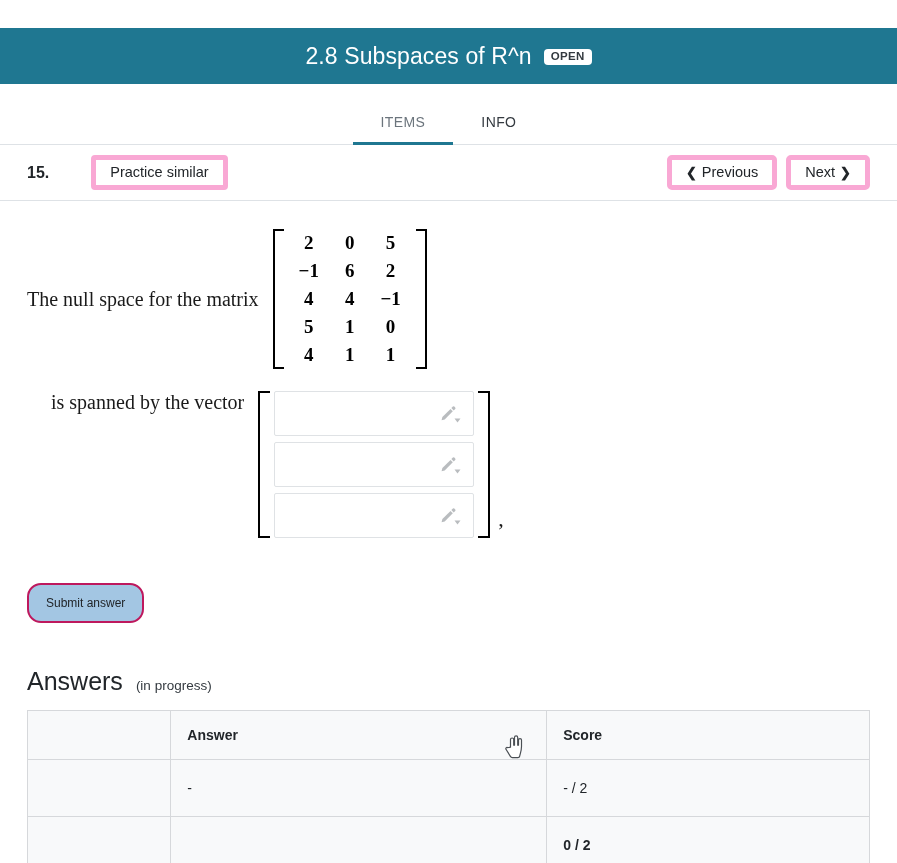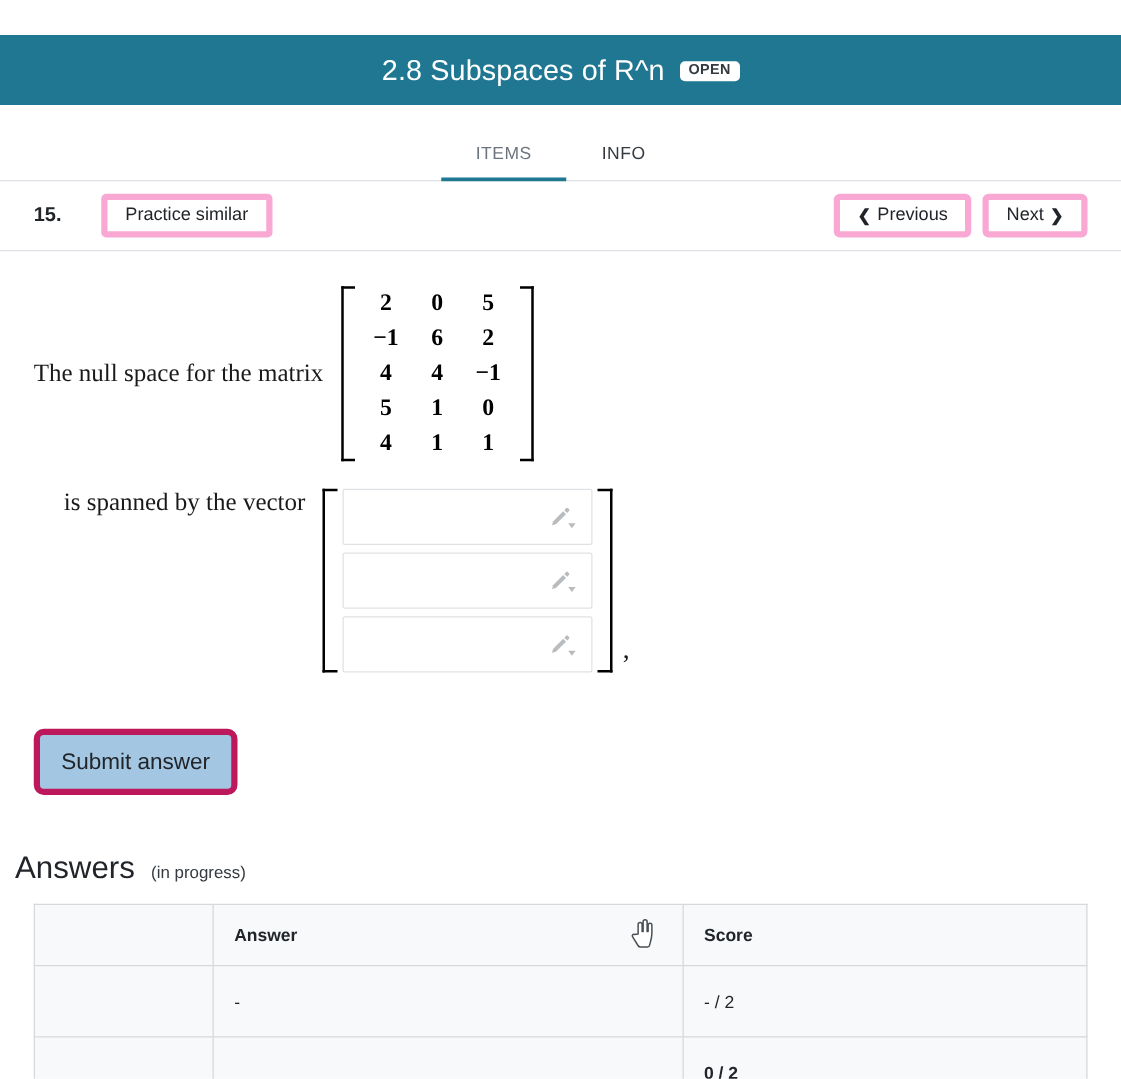--- a/index.html
+++ b/index.html
@@ -71,21 +71,21 @@
     height: 56px;
     border-bottom: 1px solid #dee2e6;
     display: flex;
     align-items: center;
     padding: 0 27px;
   }
   .item-number {
     font-size: 16px;
     font-weight: bold;
     color: #212529;
-    margin-right: 32px;
+    margin-right: 42px;
   }
   .btn {
     font-family: "Liberation Sans", sans-serif;
     font-size: 14.5px;
     color: #212529;
     background: #ffffff;
     border: 5px solid #f9a8d4;
     border-radius: 4px;
     padding: 4px 14px;
     cursor: pointer;
@@ -182,32 +182,32 @@
     align-self: flex-end;
     position: relative;
     top: -6px;
     color: #1a1a1a;
   }
 
   
   .submit-row { padding: 45px 27px 0; }
   .submit-btn {
     font-family: "Liberation Sans", sans-serif;
-    font-size: 18px;
+    font-size: 12px;
     color: #212529;
     background: #a3c6e3;
-    border: 5px solid #be185d;
-    border-radius: 8px;
+    border: 2px solid #be185d;
+    border-radius: 14px;
     padding: 11px 17px;
     cursor: pointer;
   }
 
   
   .answers-head {
-    padding: 44px 12px 0;
+    padding: 44px 27px 0;
     display: flex;
     align-items: baseline;
     gap: 13px;
   }
   .answers-title { font-size: 25px; font-weight: 400; color: #212529; }
   .answers-sub { font-size: 13.5px; color: #343a40; }
 
   .table-wrap { padding: 14px 27px 0; }
   table.answers {
     width: 100%;

